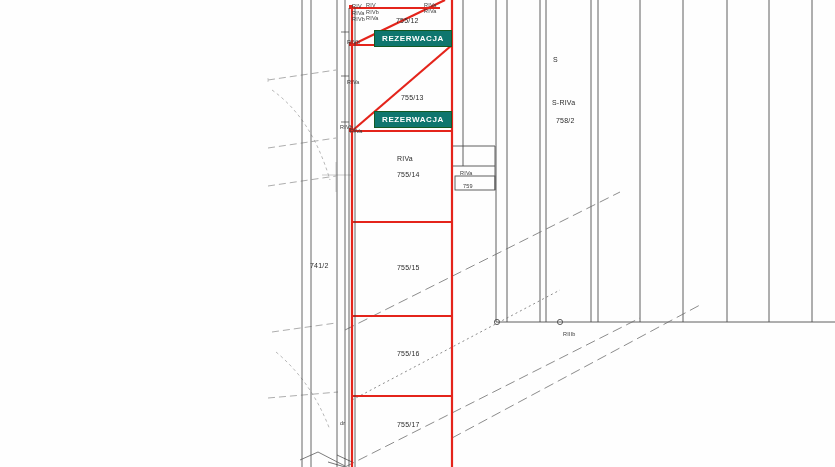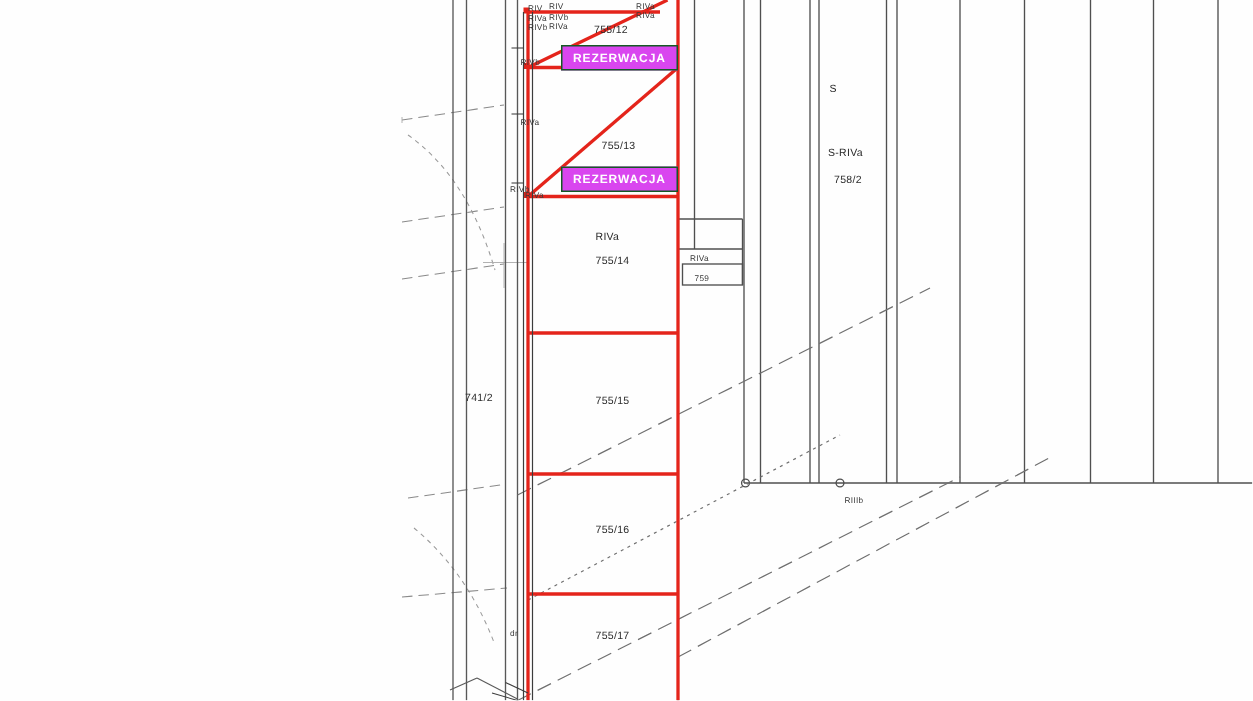--- a/index.html
+++ b/index.html
@@ -32,21 +32,21 @@
     white-space: pre;
     letter-spacing: 0.2px;
     user-select: none;
   }
   .label.tiny {
     font-size: 5.5px;
     color: #3a3a3a;
   }
   .res-badge {
     position: absolute;
-    background: #d946ef;
+    background: #0f766e;
     color: #ffffff;
     font-size: 8px;
     font-weight: bold;
     letter-spacing: 0.6px;
     padding: 3px 7px 3px 7px;
     border: 1px solid #14592４;
     border: 1px solid #145924;
     text-align: right;
     white-space: nowrap;
   }

